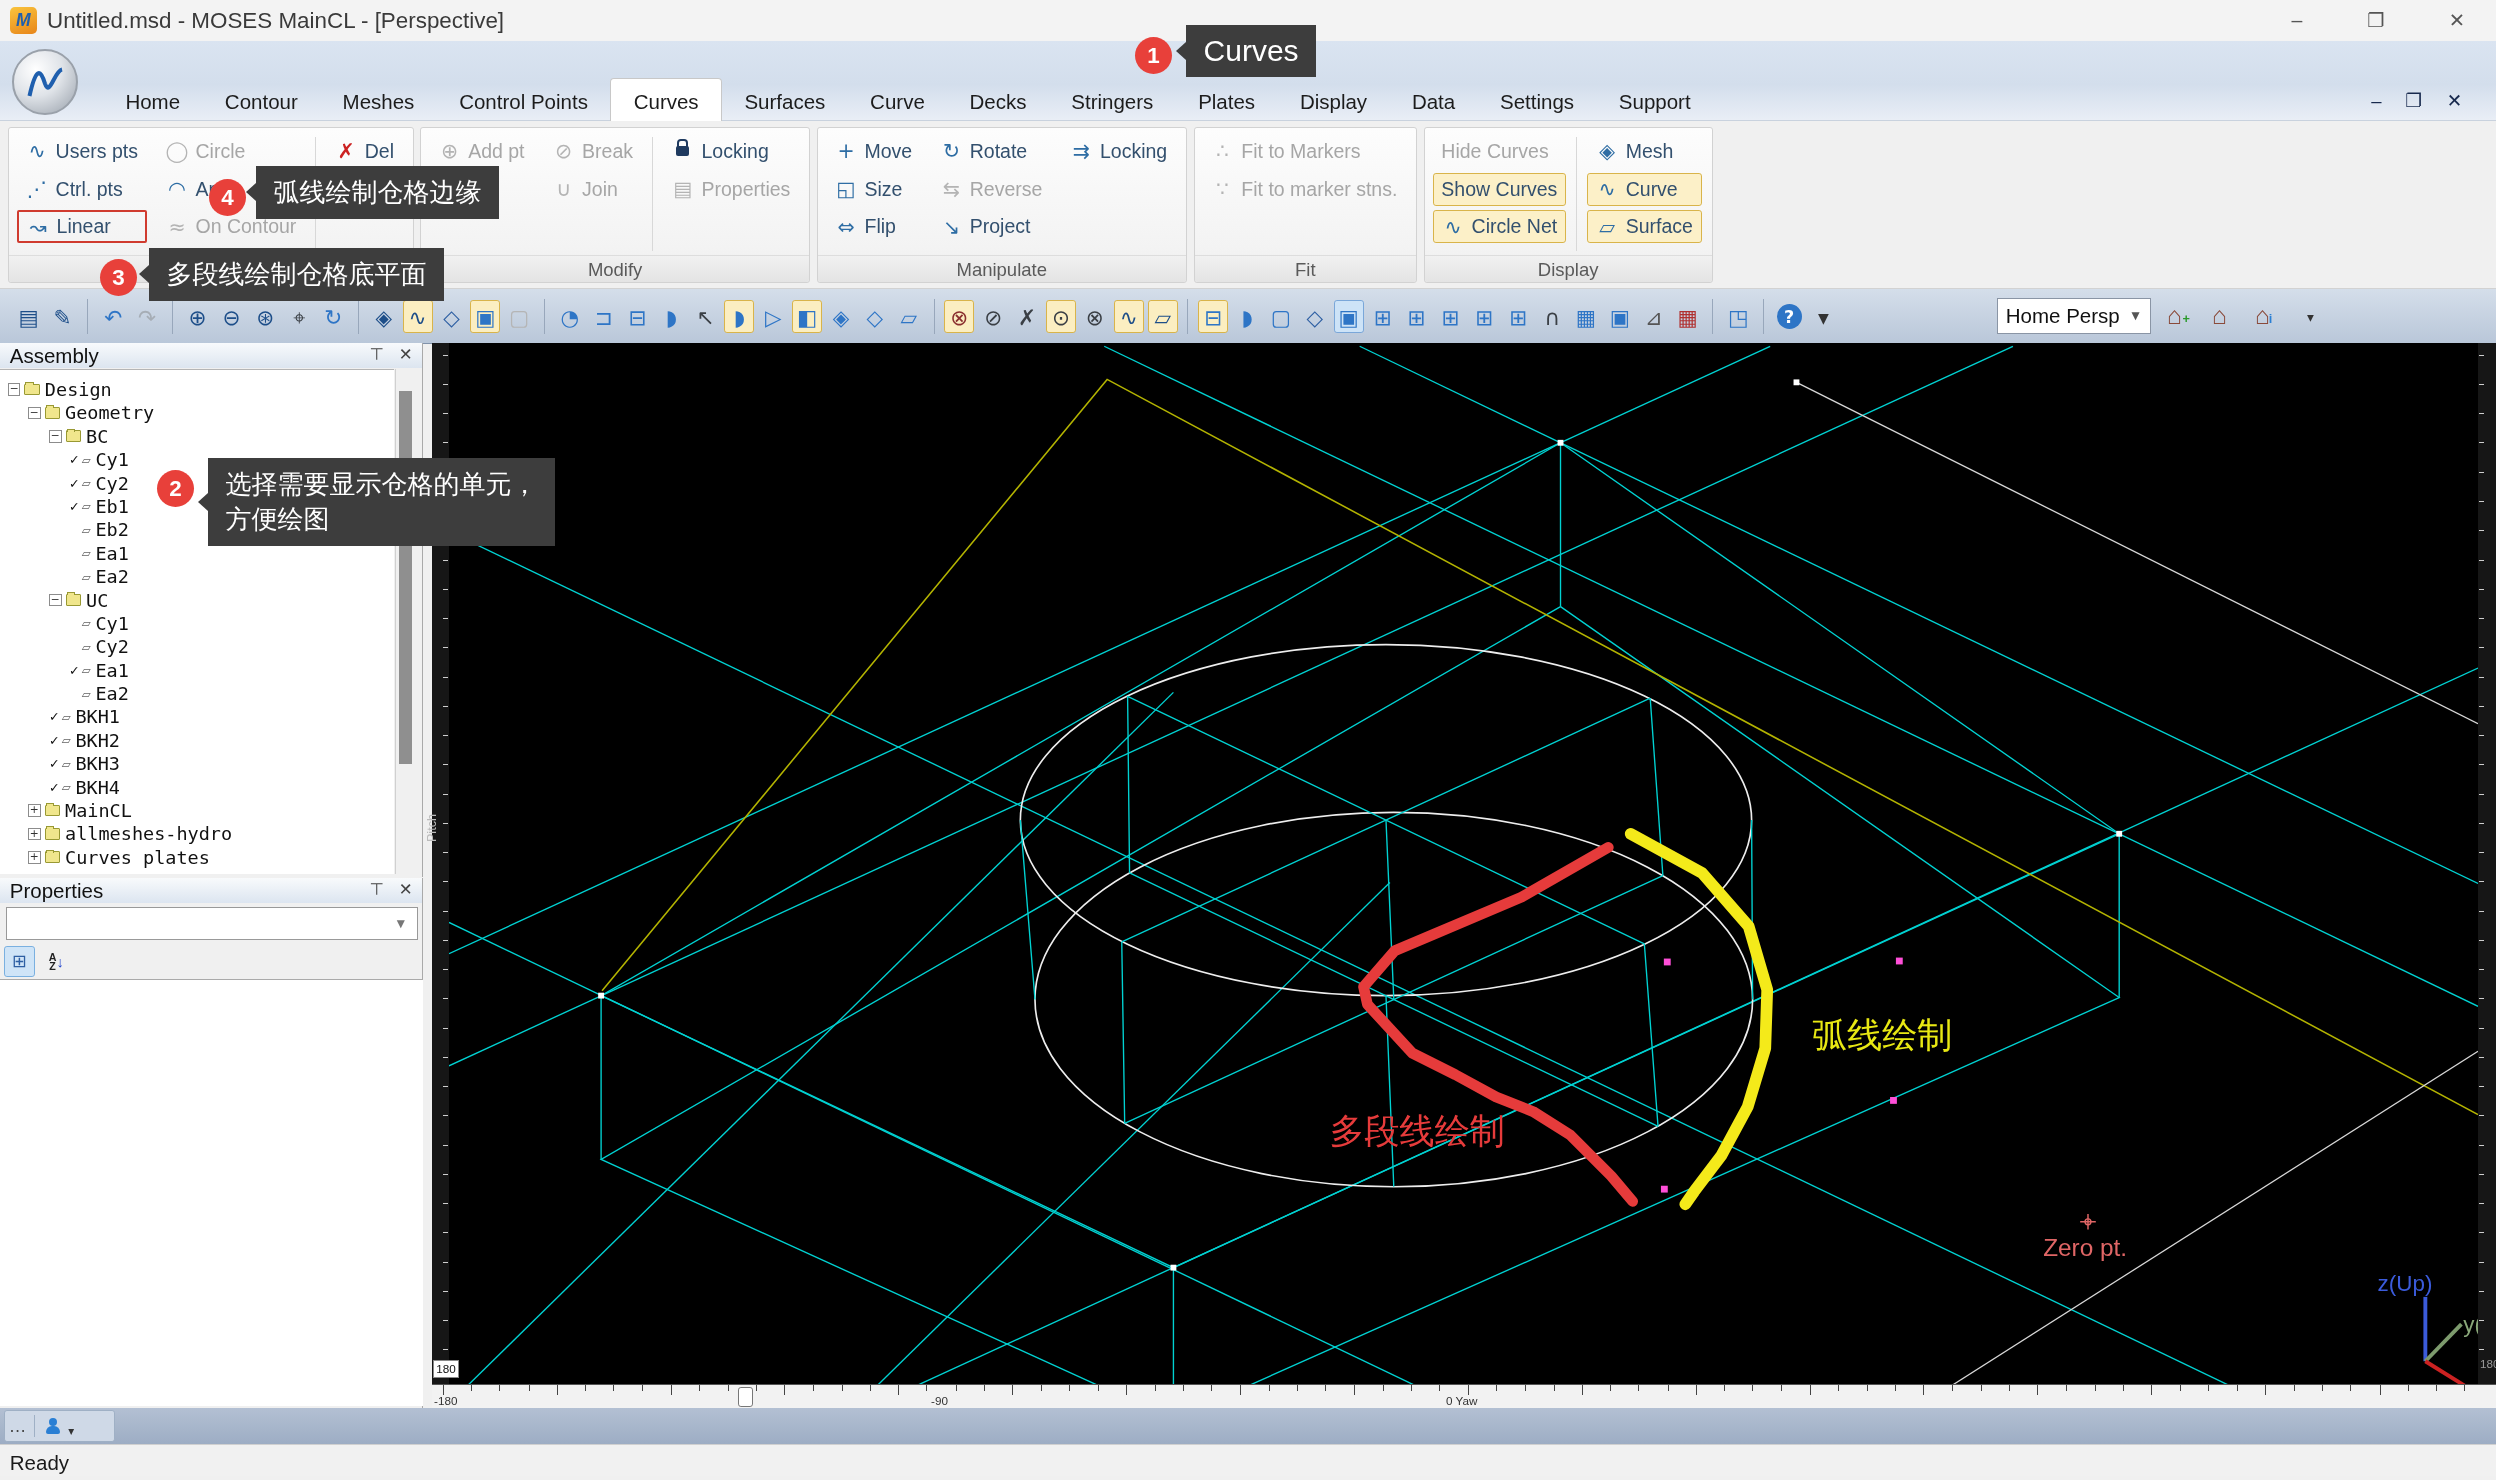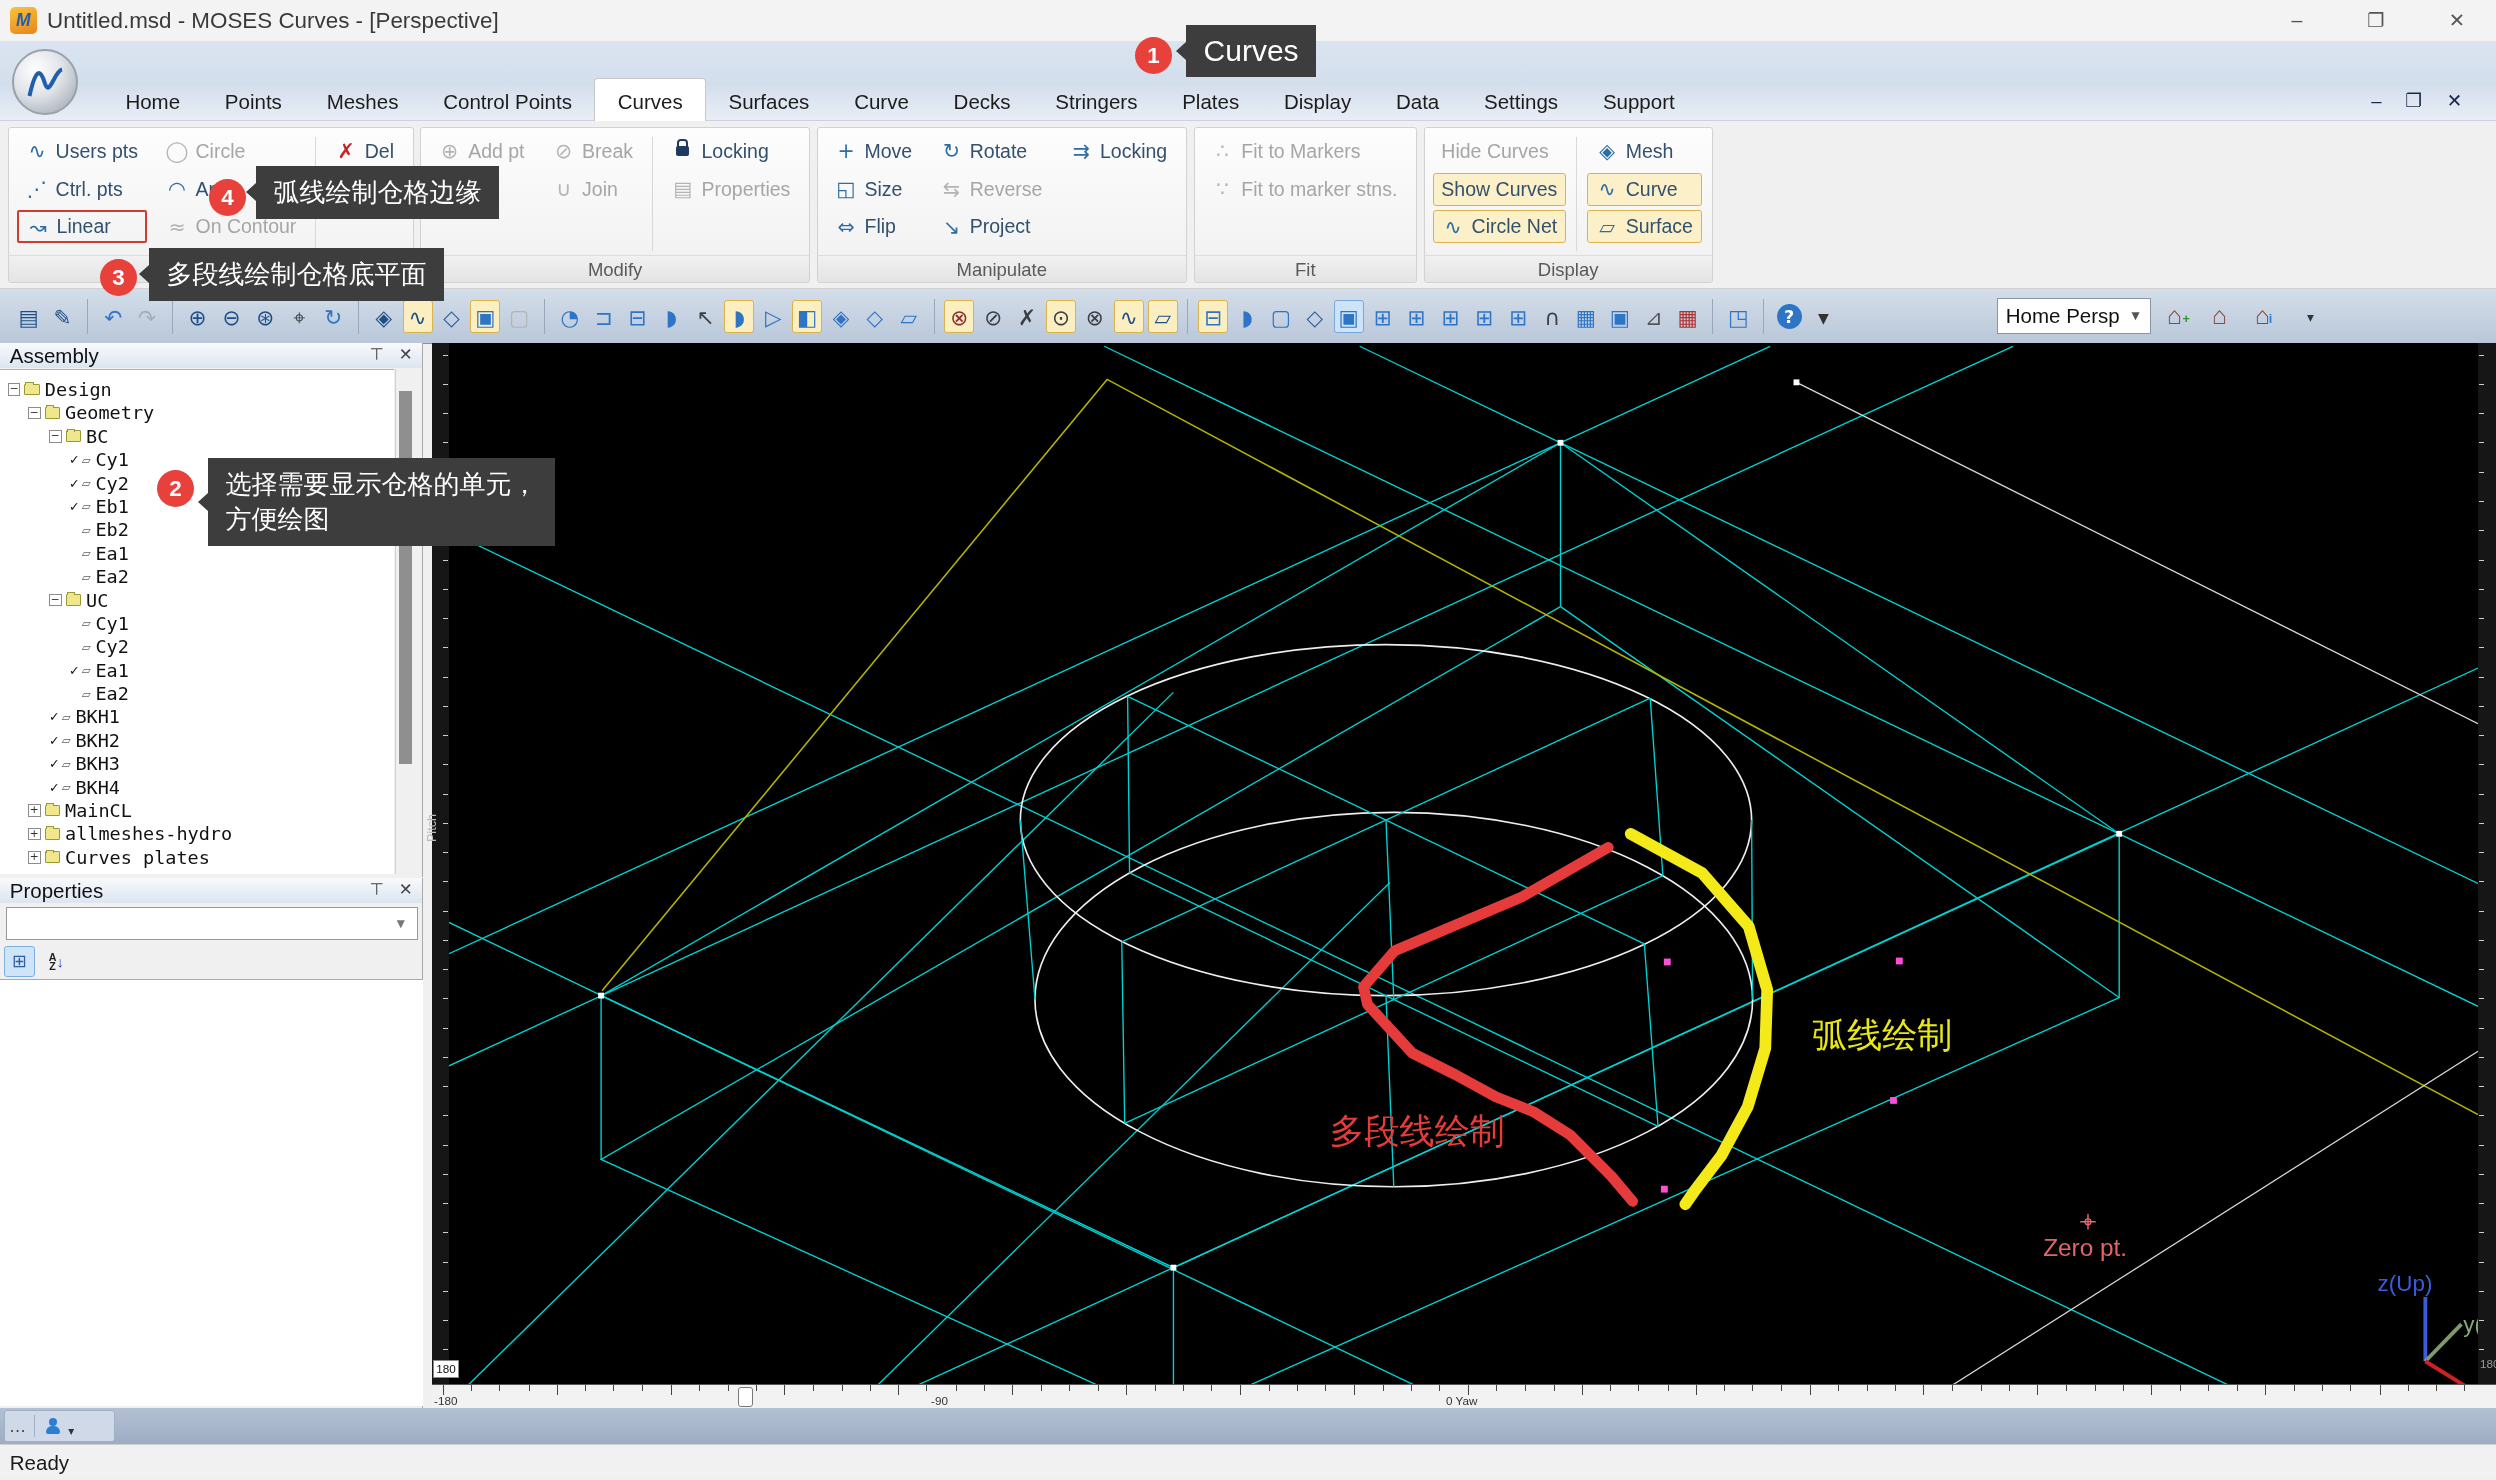--- a/index.html
+++ b/index.html
@@ -144,35 +144,35 @@
     z-index:39; white-space:nowrap; }
   .callout::before { content:''; position:absolute; left:-9.8px; top:50%; transform:translateY(-50%);
     border-top:9.8px solid transparent; border-bottom:9.8px solid transparent;
     border-right:10.7px solid #3d3d3d; }
 </style>
 </head>
 <body>
 
 <div id="titlebar">
   <div id="app-icon">M</div>
-  <div id="title-text">Untitled.msd - MOSES Curves - [Perspective]</div>
+  <div id="title-text">Untitled.msd - MOSES MainCL - [Perspective]</div>
   <div class="wctl" style="left:2266px;">–</div>
   <div class="wctl" style="left:2345px;">❐</div>
   <div class="wctl" style="left:2426px;">✕</div>
 </div>
 
 <div id="tabband">
   <div id="logo-sphere">
     <svg width="62" height="62" viewBox="0 0 40 40">
       <path d="M10 29 C14 11 17 11 20 21 C23 30 26 13 31 12" stroke="#1f5fae" fill="none" stroke-width="2.6"></path>
     </svg>
   </div>
   <div id="tab-bar">
       <div class="tab">Home</div>
-      <div class="tab">Points</div>
+      <div class="tab">Contour</div>
       <div class="tab">Meshes</div>
       <div class="tab">Control Points</div>
       <div class="tab active">Curves</div>
       <div class="tab">Surfaces</div>
       <div class="tab">Curve</div>
       <div class="tab">Decks</div>
       <div class="tab">Stringers</div>
       <div class="tab">Plates</div>
       <div class="tab">Display</div>
       <div class="tab">Data</div>

